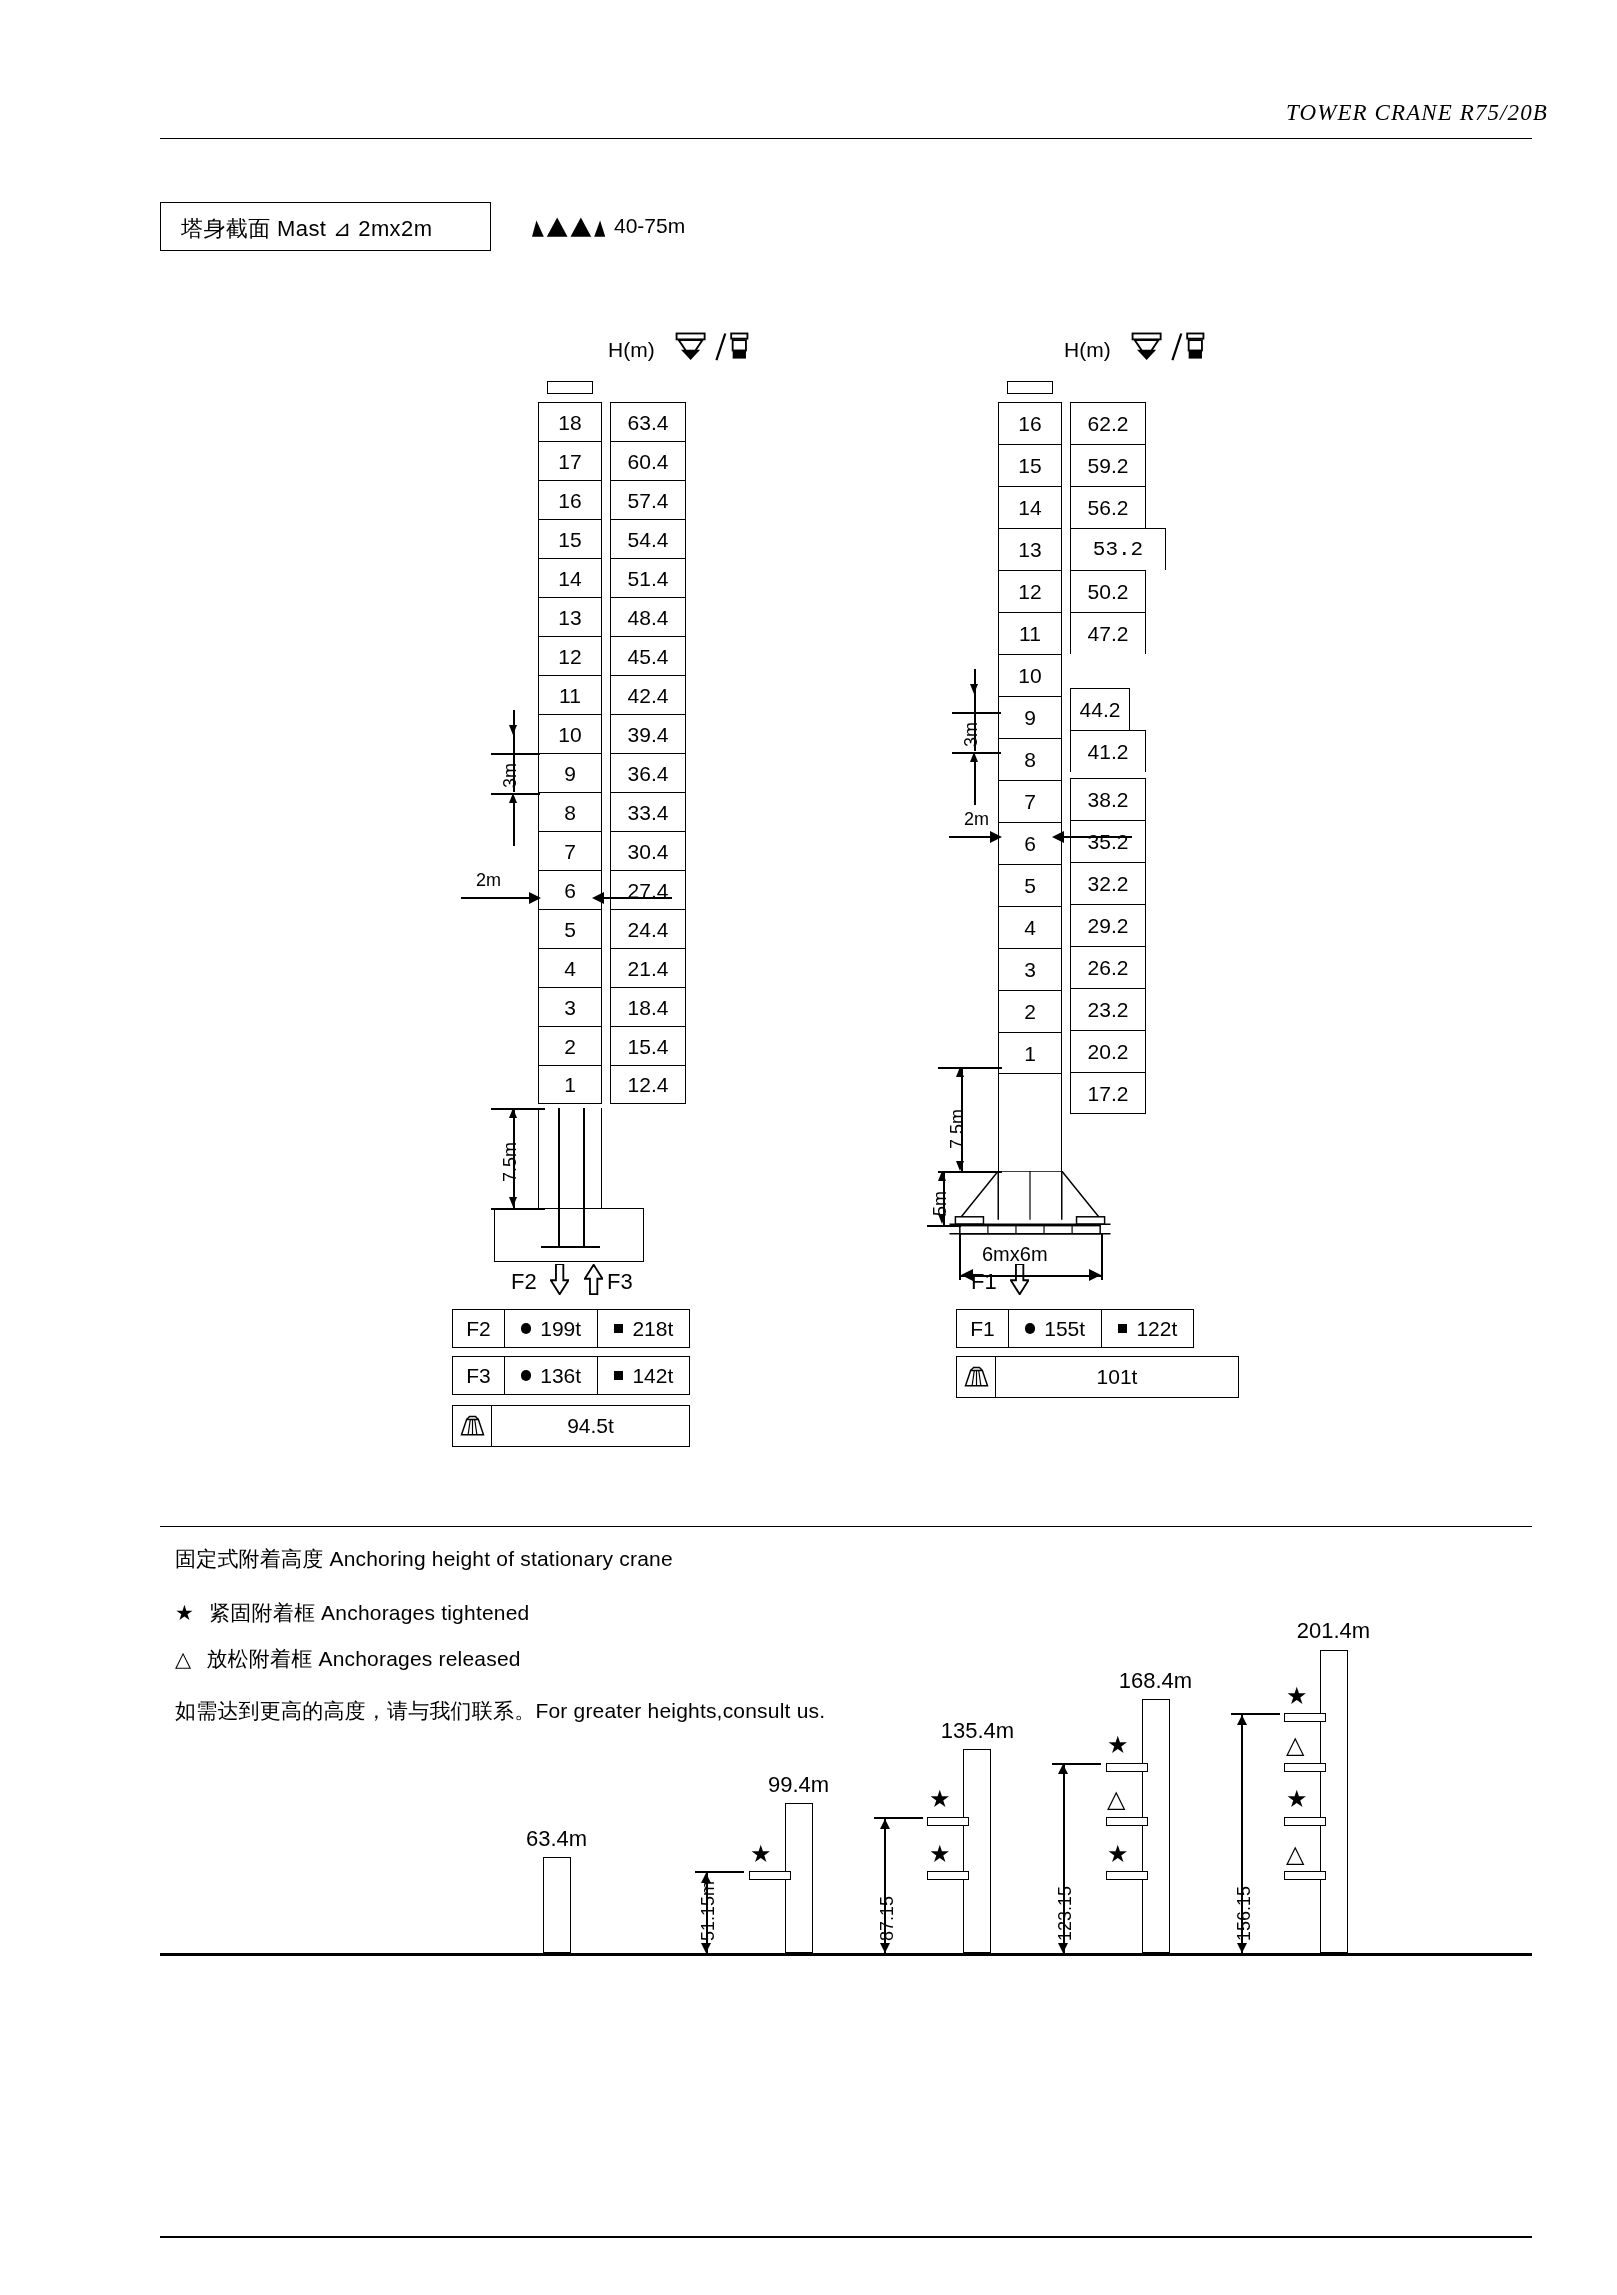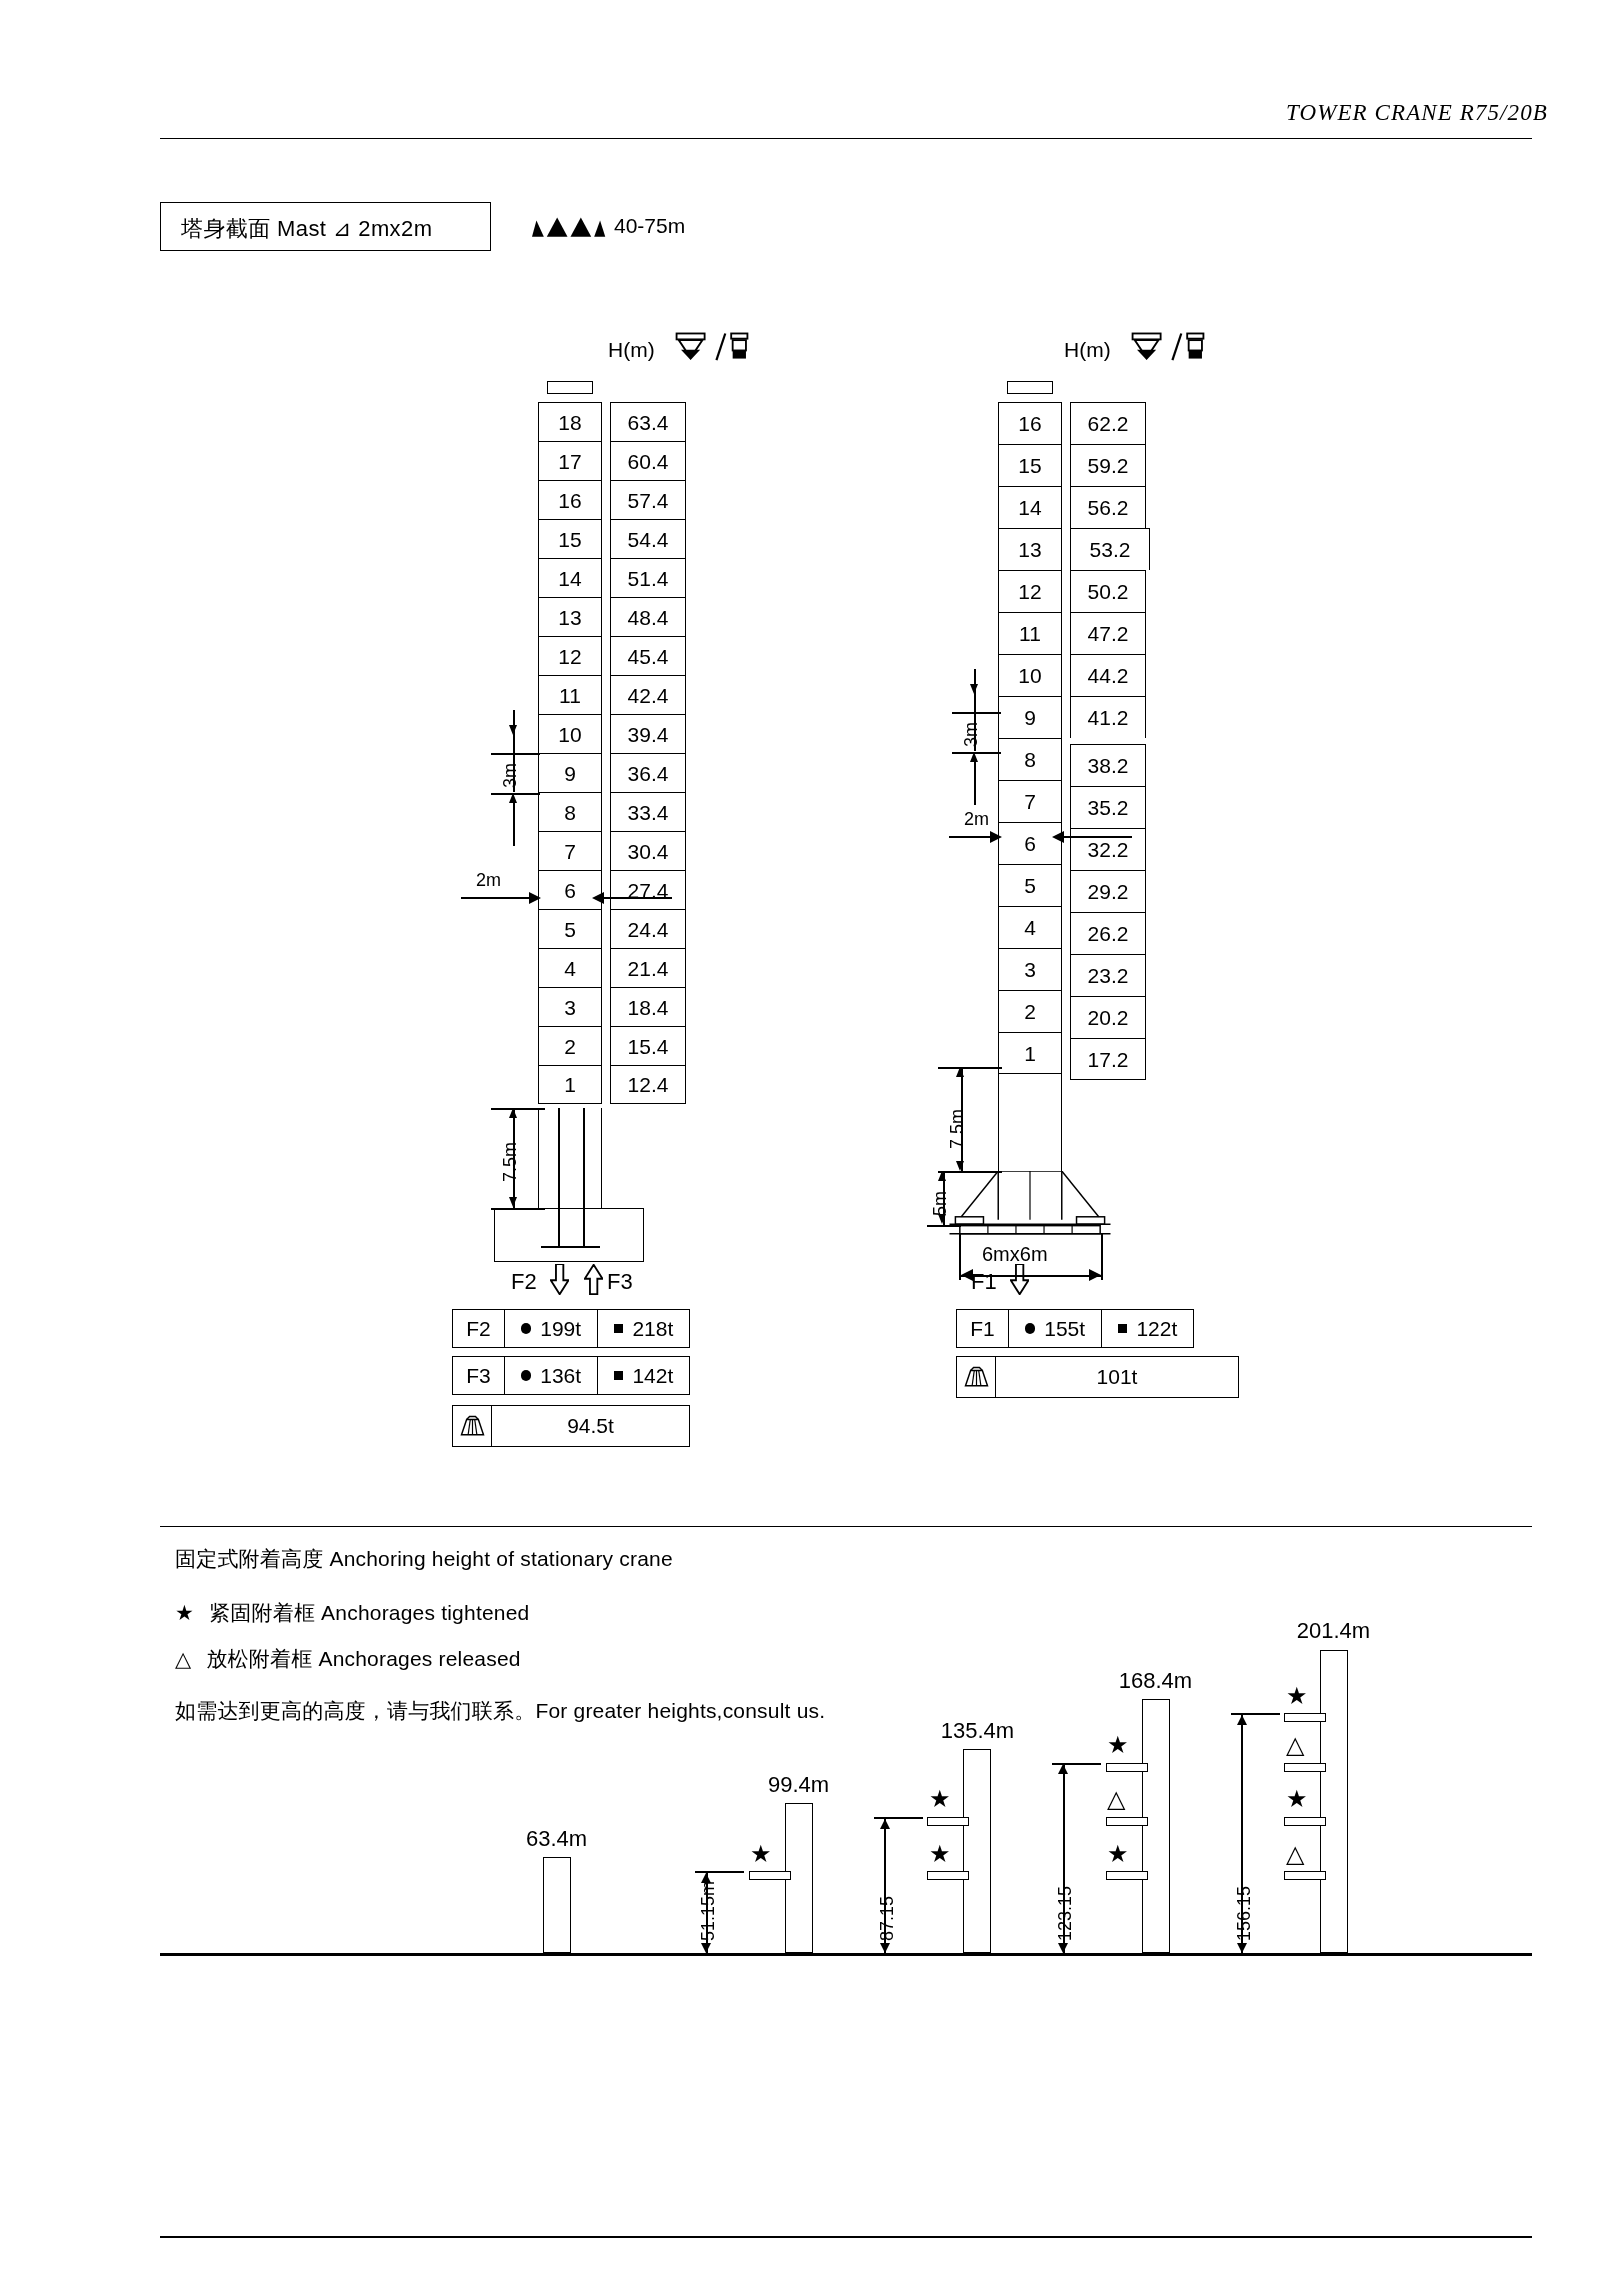--- a/index.html
+++ b/index.html
@@ -245,24 +245,24 @@
     <div class="seg-cell" style="width: 64px; height: 42px;">5</div>
     <div class="seg-cell" style="width: 64px; height: 42px;">4</div>
     <div class="seg-cell" style="width: 64px; height: 42px;">3</div>
     <div class="seg-cell" style="width: 64px; height: 42px;">2</div>
     <div class="seg-cell last" style="width: 64px; height: 42px;">1</div>
   </div>
 <div class="seg-col" id="hgt-col-right" style="left:1070px;top:402px;">
     <div class="seg-cell" style="width: 76px; height: 42px;">62.2</div>
     <div class="seg-cell" style="width: 76px; height: 42px;">59.2</div>
     <div class="seg-cell" style="width: 76px; height: 42px;">56.2</div>
-    <div class="seg-cell" style="width: 80px; height: 42px;">53.2</div>
+    <div class="seg-cell" style="width: 96px; height: 42px; font-family: Liberation Mono, monospace;">53.2</div>
     <div class="seg-cell" style="width: 76px; height: 42px;">50.2</div>
     <div class="seg-cell" style="width: 76px; height: 42px;">47.2</div>
-    <div class="seg-cell" style="width: 76px; height: 42px;">44.2</div>
+    <div class="seg-cell" style="width: 60px; height: 42px; margin-top: 34px;">44.2</div>
     <div class="seg-cell" style="width: 76px; height: 42px;">41.2</div>
     <div class="seg-cell" style="width: 76px; height: 42px; margin-top: 6px;">38.2</div>
     <div class="seg-cell" style="width: 76px; height: 42px;">35.2</div>
     <div class="seg-cell" style="width: 76px; height: 42px;">32.2</div>
     <div class="seg-cell" style="width: 76px; height: 42px;">29.2</div>
     <div class="seg-cell" style="width: 76px; height: 42px;">26.2</div>
     <div class="seg-cell" style="width: 76px; height: 42px;">23.2</div>
     <div class="seg-cell" style="width: 76px; height: 42px;">20.2</div>
     <div class="seg-cell last" style="width: 76px; height: 42px;">17.2</div>
   </div>

